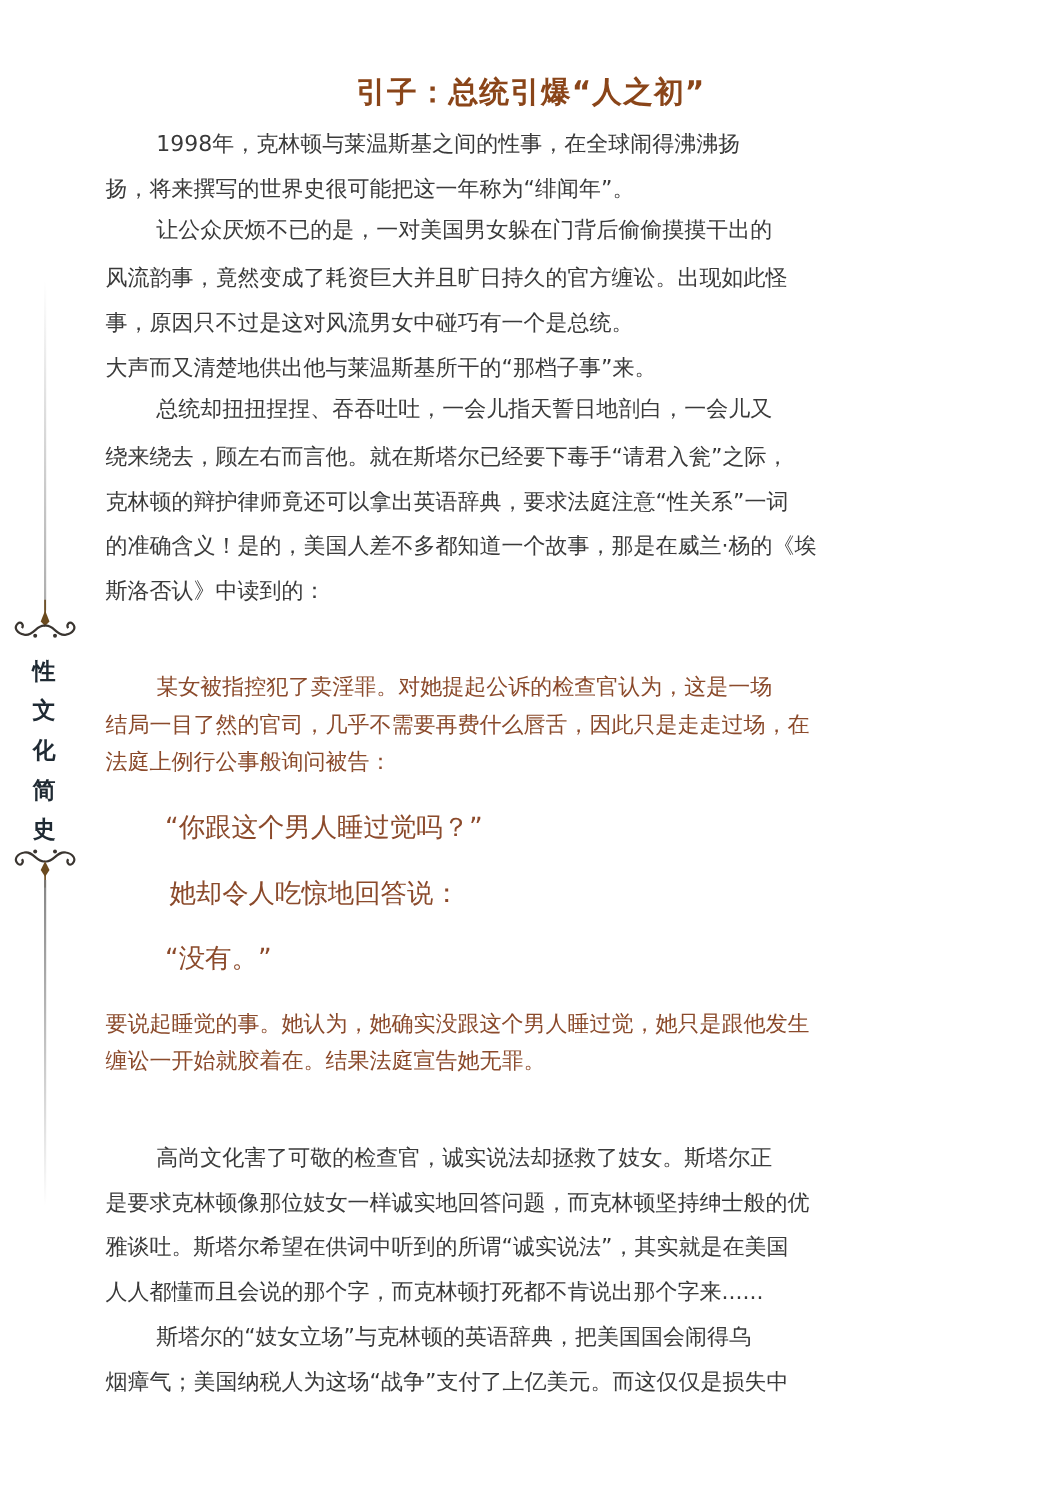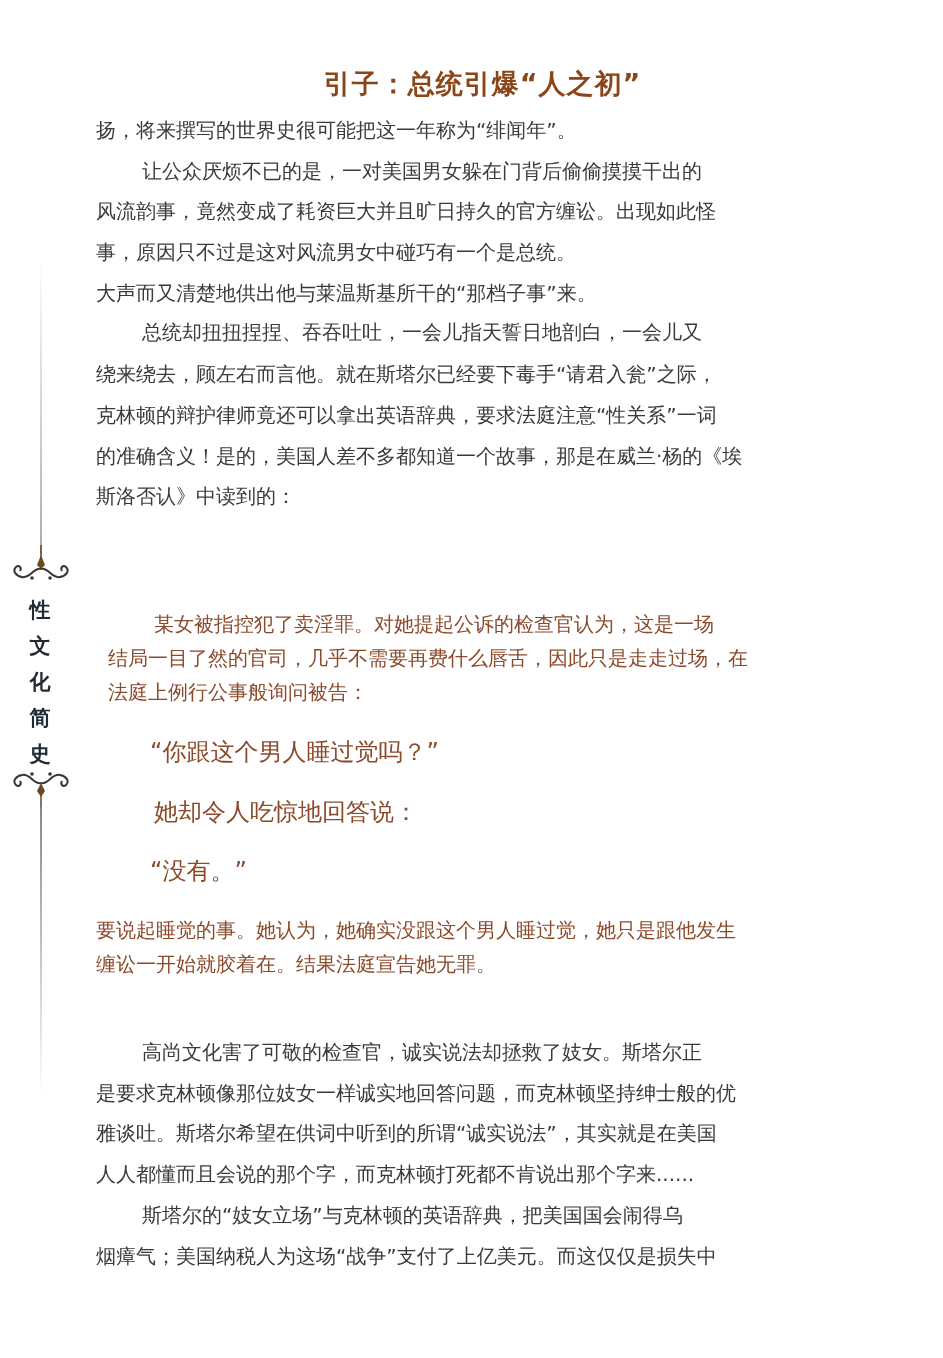--- a/index.html
+++ b/index.html
@@ -66,33 +66,34 @@
     <circle cx="42" cy="7" r="1.8" fill="#3a3530"></circle>
     <path d="M33 16 L29 24 L33 30 L37 24 Z" fill="#6b4a1e"></path>
     <path d="M33 28 L33 40" stroke="#6b4a1e" stroke-width="1.5"></path>
   </svg>
   <div class="vline-bottom"></div>
 </div>
 
 <div class="page-title">引子：总统引爆“人之初”</div>
 
 <div class="body-text" style="top:110px;">
+  <div style="padding-left:46px;">1998年，克林顿与莱温斯基之间的性事，在全球闹得沸沸扬</div>
   <div>扬，将来撰写的世界史很可能把这一年称为“绯闻年”。</div>
-  <div style="padding-left:46px;">让公众厌烦不已的是，一对美国男女躲在门背后偷偷摸摸干出的</div>
+  <div style="padding-left:46px;font-family:Liberation Mono, monospace;">让公众厌烦不已的是，一对美国男女躲在门背后偷偷摸摸干出的</div>
   <div>风流韵事，竟然变成了耗资巨大并且旷日持久的官方缠讼。出现如此怪</div>
   <div>事，原因只不过是这对风流男女中碰巧有一个是总统。</div>
   <div>大声而又清楚地供出他与莱温斯基所干的“那档子事”来。</div>
   <div style="padding-left:46px;font-family:Liberation Mono, monospace;">总统却扭扭捏捏、吞吞吐吐，一会儿指天誓日地剖白，一会儿又</div>
   <div>绕来绕去，顾左右而言他。就在斯塔尔已经要下毒手“请君入瓮”之际，</div>
   <div>克林顿的辩护律师竟还可以拿出英语辞典，要求法庭注意“性关系”一词</div>
   <div>的准确含义！是的，美国人差不多都知道一个故事，那是在威兰·杨的《埃</div>
   <div>斯洛否认》中读到的：</div>
 </div>
 
-<div class="body-text quote-text" style="top:607px;margin-left:12px;">
+<div class="body-text quote-text" style="top:607px;">
   <div style="padding-left:46px;">某女被指控犯了卖淫罪。对她提起公诉的检查官认为，这是一场</div>
   <div>结局一目了然的官司，几乎不需要再费什么唇舌，因此只是走走过场，在</div>
   <div>法庭上例行公事般询问被告：</div>
 </div>
 
 <div class="dialog" style="left:150px; top:735px;">“你跟这个男人睡过觉吗？”</div>
 <div class="dialog" style="left:154px; top:795px;text-align:right;">她却令人吃惊地回答说：</div>
 <div class="dialog" style="left:150px; top:854px;">“没有。”</div>
 
 <div class="body-text quote-text" style="top:913px;">

